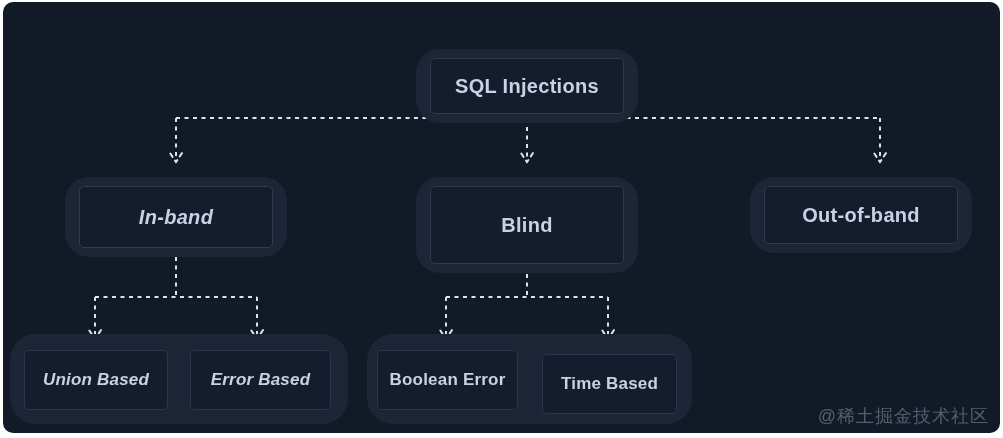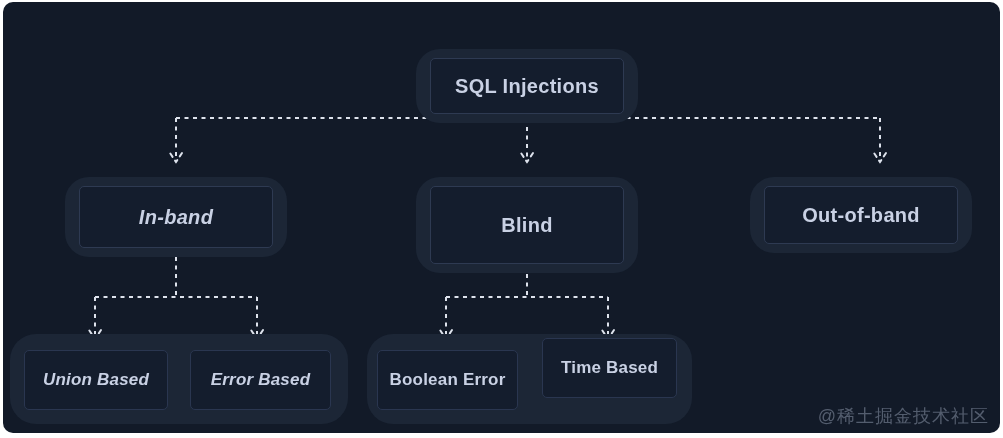--- a/index.html
+++ b/index.html
@@ -53,21 +53,21 @@
   .n-inband{ left:65px;  top:177px; width:222px; height:80px;font-style:italic; }
   .n-blind { left:416px; top:177px; width:222px; height:96px; }
   .n-oob   { left:750px; top:177px; width:222px; height:76px; }
 
   .g-left  { left:10px;  top:334px; width:338px; height:90px;font-style:italic; }
   .g-right { left:367px; top:334px; width:325px; height:90px; }
 
   .l-union   { left:14px;  top:16px; width:144px; height:60px; }
   .l-error   { left:180px; top:16px; width:141px; height:60px; }
   .l-boolean { left:10px;  top:16px; width:141px; height:60px; }
-  .l-time    { left:175px; top:4px; width:135px; height:60px; }
+  .l-time    { left:175px; top:20px; width:135px; height:60px; }
 </style>
 </head>
 <body>
 
 <div class="canvas">
   <div class="card"></div>
 
   <svg class="connectors" viewBox="0 0 1003 438" xmlns="http://www.w3.org/2000/svg">
     <defs>
       <marker id="arrowhead" markerUnits="userSpaceOnUse" markerWidth="18" markerHeight="16" viewBox="0 0 18 16" refX="12" refY="8" orient="auto">

